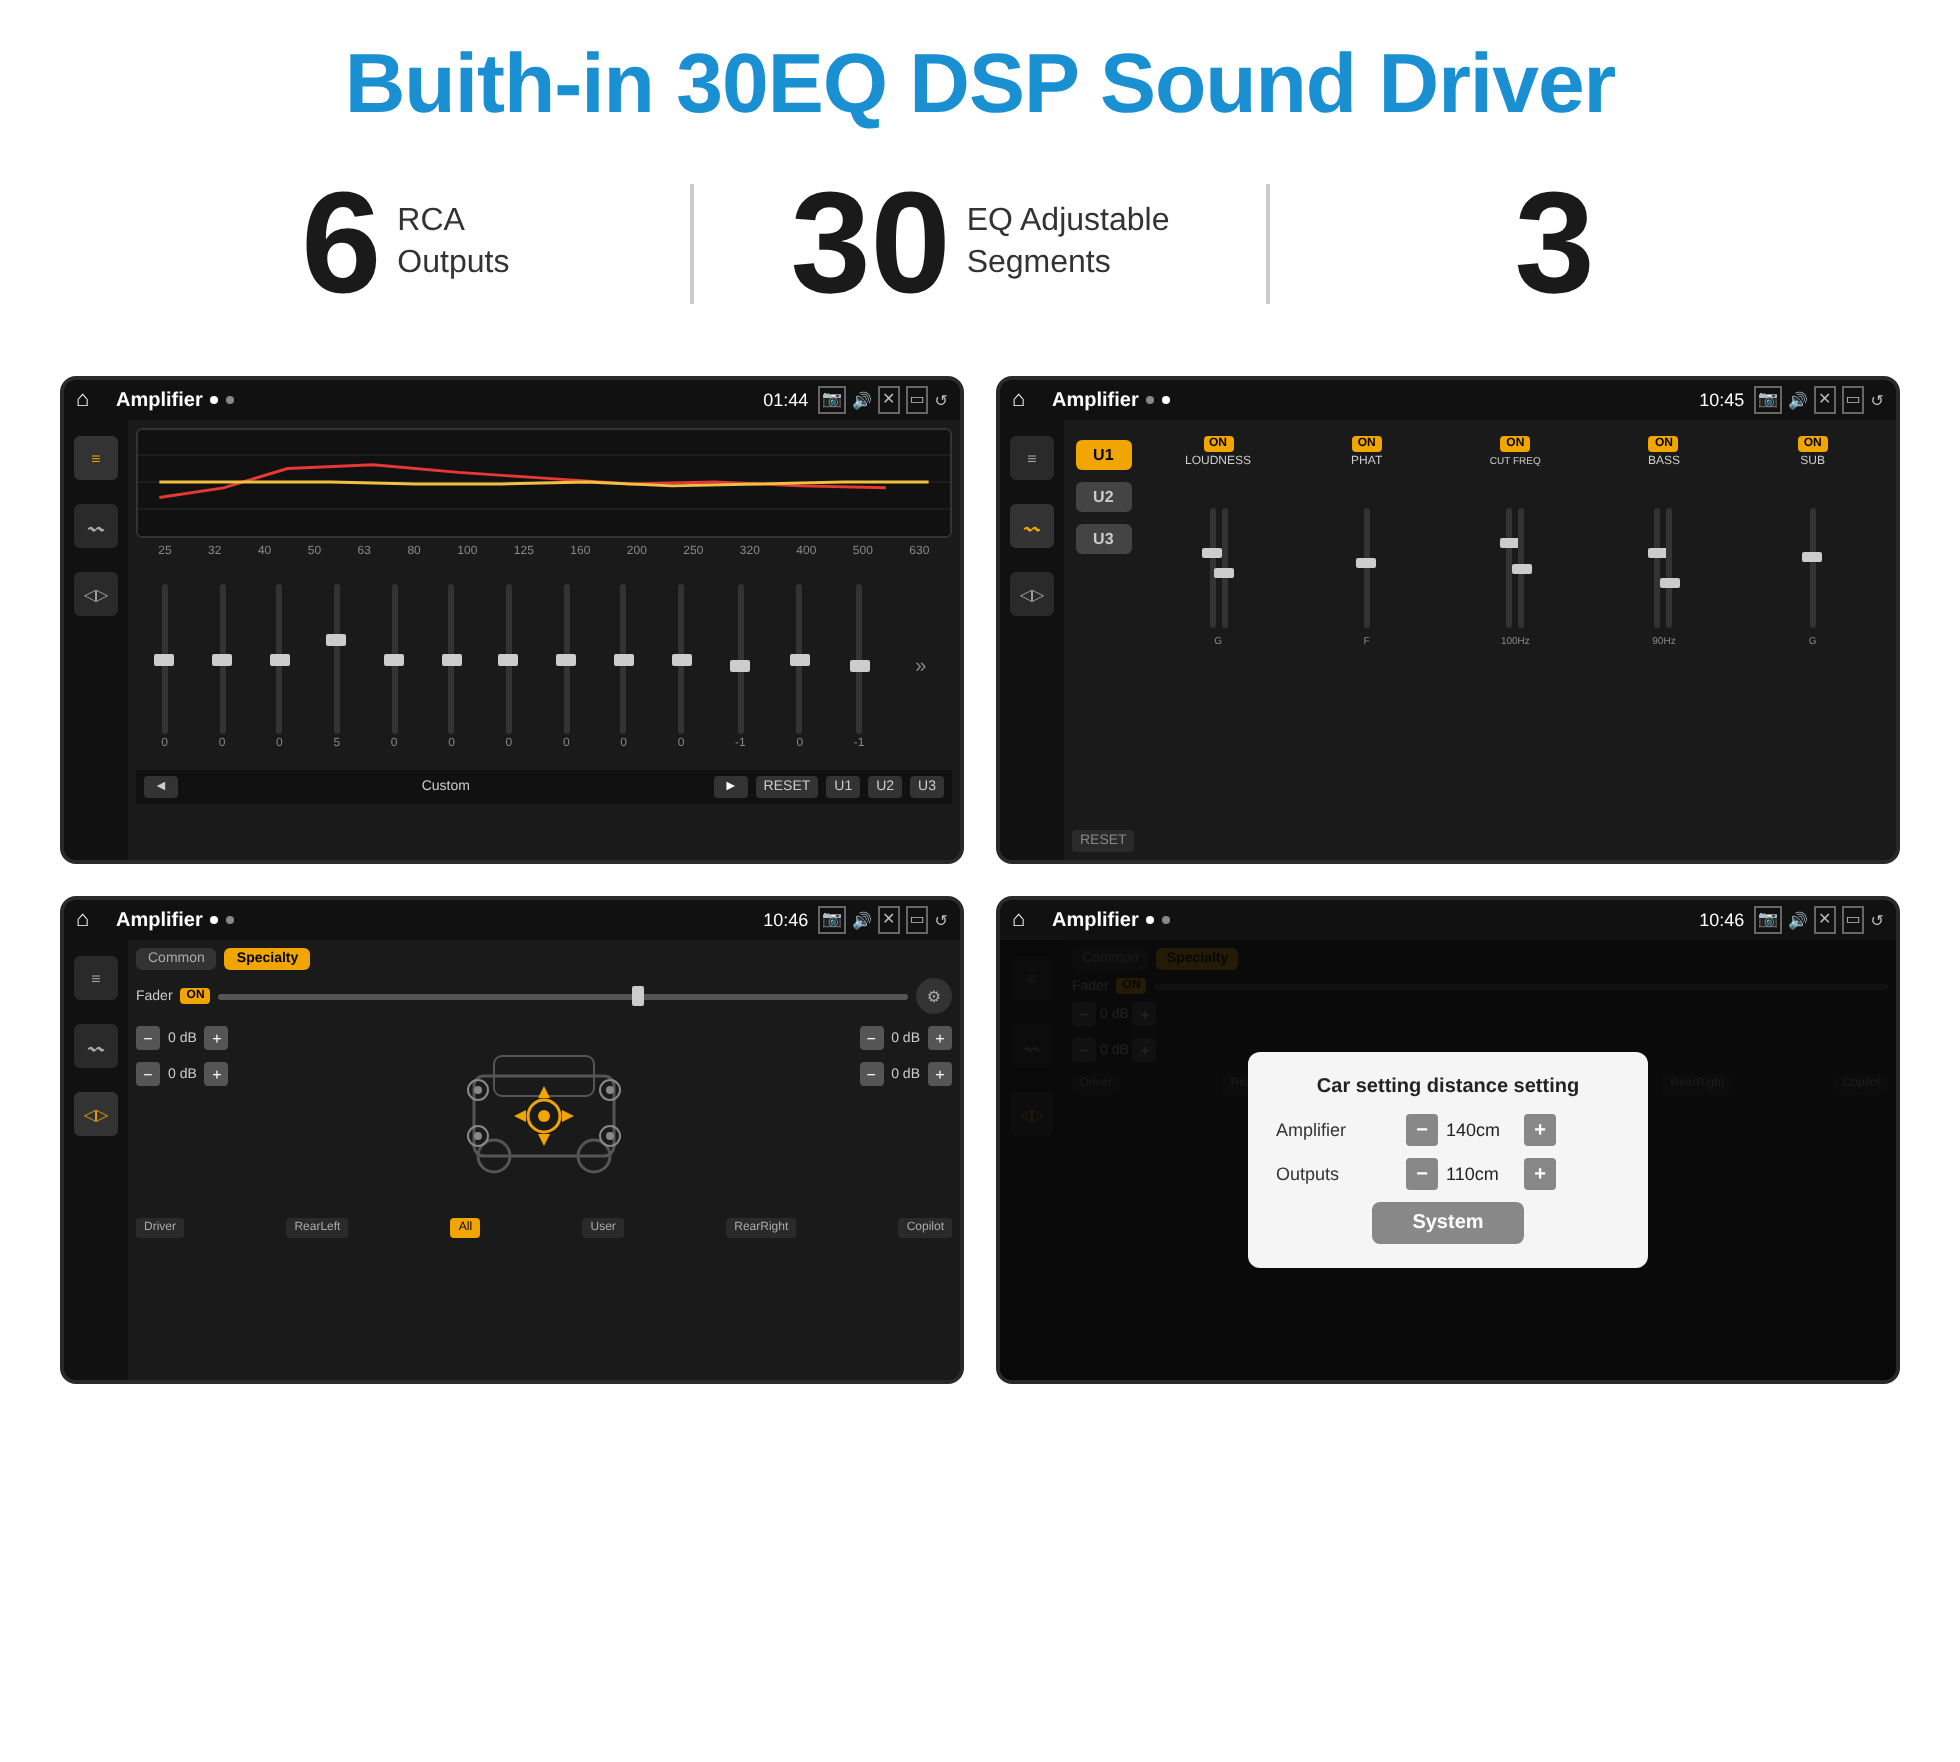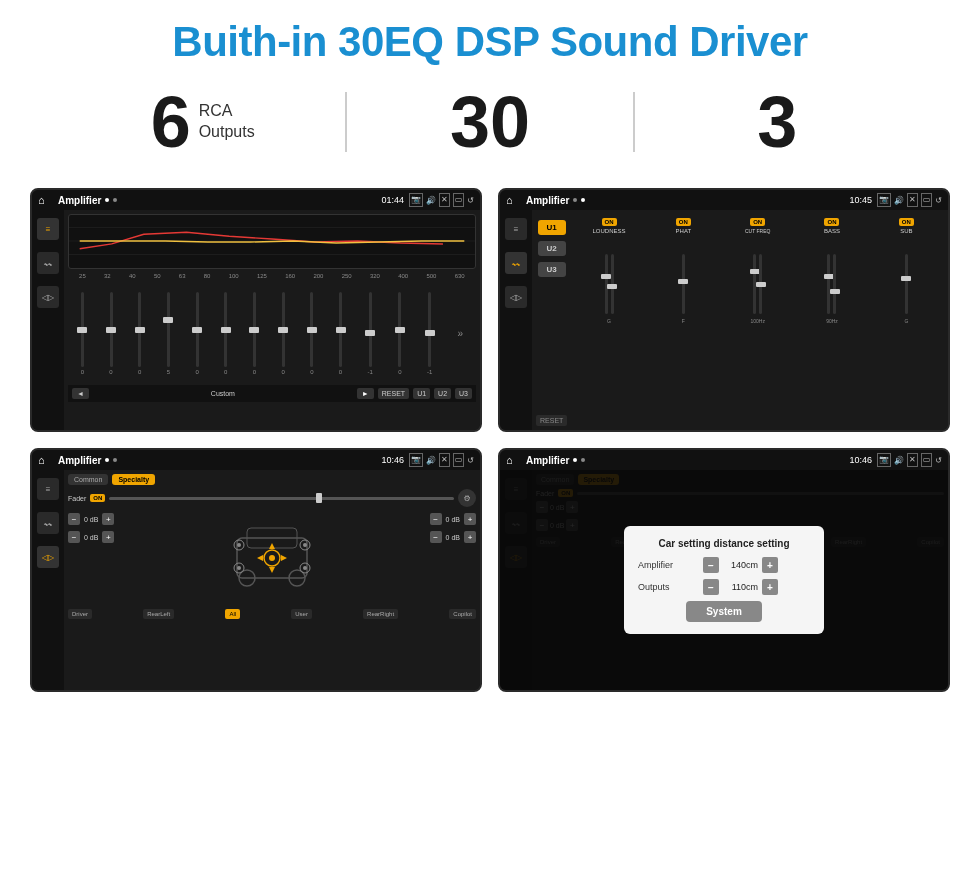--- a/index.html
+++ b/index.html
@@ -446,21 +446,21 @@
       display: flex;
       align-items: center;
       justify-content: center;
       border-radius: 2px;
       font-weight: bold;
     }
     .dialog-val {
       font-size: 9px;
       color: #222;
       min-width: 35px;
-      text-align: right;
+      text-align: left;
     }
     .dialog-confirm {
       background: #888;
       color: #fff;
       font-size: 10px;
       font-weight: bold;
       padding: 5px 20px;
       border-radius: 4px;
       text-align: center;
       margin: 4px auto 0;
@@ -482,20 +482,21 @@
 </div>
 
 <div class="stats-row">
   <div class="stat-item">
     <span class="stat-number">6</span>
     <span class="stat-label">RCA<br>Outputs</span>
   </div>
   <div class="stat-divider"></div>
   <div class="stat-item">
     <span class="stat-number">30</span>
+    <span class="stat-label">EQ Adjustable<br>Segments</span>
   </div>
   <div class="stat-divider"></div>
   <div class="stat-item">
     <span class="stat-number">3</span>
   </div>
 </div>
 
 <div class="screenshots-grid">
 
   <div class="screen">

